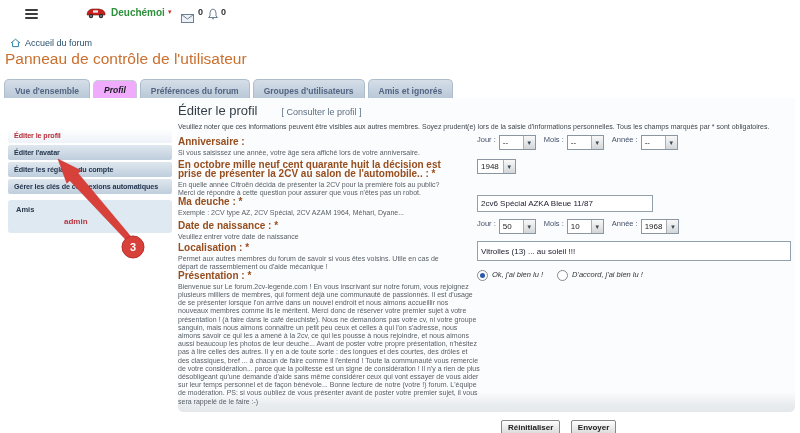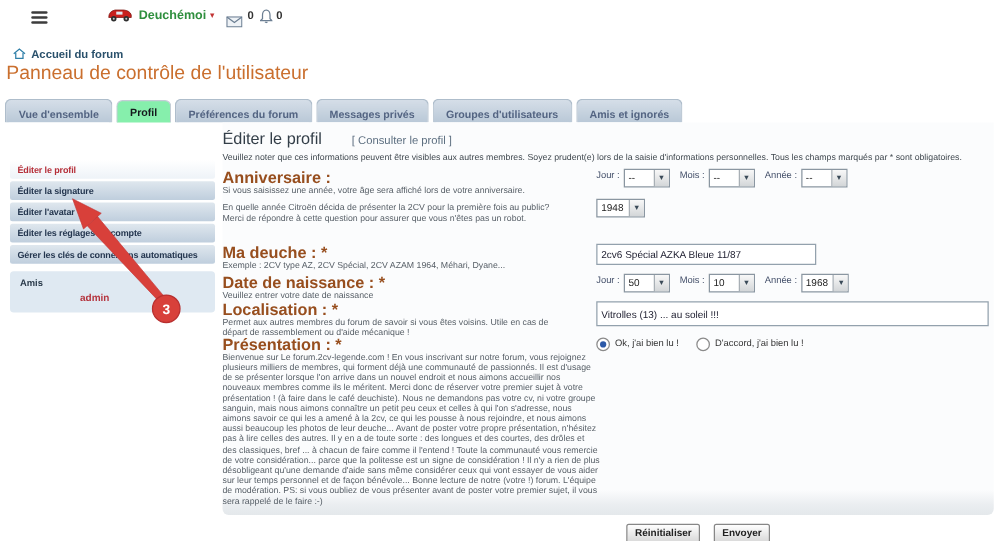--- a/index.html
+++ b/index.html
@@ -15,34 +15,35 @@
   .carwrap{position:absolute;left:85px;top:5px;}
   .uname{position:absolute;left:111px;top:7px;font-size:10px;font-weight:bold;color:#2e8f3d;}
   .ucaret{position:absolute;left:168px;top:8px;font-size:7px;color:#c23434;}
   .mailwrap{position:absolute;left:181px;top:9px;}
   .cnt1{position:absolute;left:198px;top:7px;font-size:9px;font-weight:bold;color:#333;}
   .bellwrap{position:absolute;left:208px;top:6px;}
   .cnt2{position:absolute;left:221px;top:7px;font-size:9px;font-weight:bold;color:#333;}
   
   .crumb{position:absolute;left:10px;top:38px;display:flex;align-items:center;cursor:pointer;}
   .crumb svg{margin-right:4px;}
-  .crumb .txt{font-size:9px;font-weight:bold;color:#29506b;}
+  .crumb .txt{font-size:9px;font-weight:normal;color:#29506b;}
   
   .h1{position:absolute;left:5px;top:50px;font-size:15.5px;color:#ca6f2e;}
   
   .tabs{position:absolute;left:4px;top:81px;height:17px;display:flex;align-items:flex-end;gap:3px;}
   .tab{
     font-size:8.5px;font-weight:bold;color:#536482;
     background:linear-gradient(#d5dee8,#b9c8d7);
     border:1px solid #aebdcb;border-bottom:none;
     border-radius:5px 5px 0 0;padding:6px 10px 2px;white-space:nowrap;cursor:pointer;
   }
   .tab.active{
-    background:#86efac;color:#15191d;border-color:#c4cdd6;
+    background:#f0abfc;color:#15191d;border-color:#c4cdd6;
     padding:4px 10px 3px;
+    font-style:italic;
   }
   
   .sidebar{position:absolute;left:8px;top:128px;width:164px;}
   .sitem{
     height:15px;line-height:15px;margin-bottom:2px;padding-left:6px;
     font-size:7.2px;font-weight:bold;color:#24364f;letter-spacing:-0.1px;
     background:linear-gradient(#dfe7ee,#bfcedd);border-radius:2px;
     white-space:nowrap;overflow:hidden;cursor:pointer;
   }
   .sitem.active{background:linear-gradient(#ffffff,#eef3f8);color:#b52e38;}
@@ -54,32 +55,32 @@
   
   .panel{
     position:absolute;left:178px;top:98px;width:617px;height:314px;
     background:linear-gradient(180deg,#fbfcfd 0px,#fbfcfd 294px,#eaedf0 306px,#e4e8eb 314px);
     border-radius:0 0 5px 5px;
   }
   .p-header{position:absolute;left:0;top:5px;font-size:13px;color:#333e48;}
   .p-header .suffix{font-size:9px;color:#5d6f80;margin-left:24px;}
   .p-note{position:absolute;left:0;top:25px;width:612px;font-size:7px;line-height:8.6px;color:#3f474e;}
   .frow{position:absolute;left:0;width:280px;}
-  .flabel{font-size:13px;line-height:8.8px;font-weight:bold;color:#974e1e;}
+  .flabel{font-size:10px;line-height:8.8px;font-weight:bold;color:#974e1e;}
   .fdesc{font-size:7px;line-height:8.5px;color:#565e66;margin-top:2px;}
   .fdesc.long{width:302px;line-height:8.2px;font-size:7px;}
   .fctrl{position:absolute;left:299px;display:flex;align-items:flex-start;white-space:nowrap;}
   .dlab{font-size:7.5px;color:#44506a;margin-right:3px;}
   .sel{display:inline-flex;align-items:stretch;background:#fff;border:1px solid #8a96a1;height:13px;font-size:8px;color:#222;margin-right:8px;cursor:pointer;}
   .sel .val{padding:2px 4px 0 3px;min-width:16px;}
   .sel .btn{width:11px;background:linear-gradient(#f8f8f8,#d3d6d8);border-left:1px solid #a8afb5;color:#3a4a58;font-size:6px;display:flex;align-items:center;justify-content:center;}
   .tin{border:1px solid #93a1ad;height:13px;font-size:8px;font-family:"Liberation Sans",sans-serif;padding:1px 3px;color:#223;background:#fff;}
   .radio{width:9px;height:9px;border:1px solid #8a8a8a;border-radius:50%;background:#fff;display:inline-block;position:relative;margin-right:4px;flex:none;cursor:pointer;}
   .radio.checked::after{content:"";position:absolute;left:2px;top:2px;right:2px;bottom:2px;background:#2c59a8;border-radius:50%;}
-  .rlab{font-size:7.5px;color:#333;margin-right:14px;}
+  .rlab{font-size:7.5px;color:#333;margin-right:14px;font-style:italic;}
   
   .actions{position:absolute;left:501px;top:416px;}
   .btnc{font-size:8px;font-weight:bold;font-family:"Liberation Sans",sans-serif;color:#222;
     background:linear-gradient(#fefefe,#d7d7d7);border:1px solid #878787;border-radius:2px;
     padding:2px 6px 3px;margin-right:6px;cursor:pointer;}
   
   .overlay{position:absolute;left:0;top:0;width:800px;height:433px;pointer-events:none;z-index:50;}
 </style>
 </head>
 <body>
@@ -125,28 +126,26 @@
   </svg>
   <span class="txt">Accueil du forum</span>
 </div>
 
 <div class="h1">Panneau de contrôle de l'utilisateur</div>
 
 <div class="tabs">
   <span class="tab">Vue d'ensemble</span>
   <span class="tab active">Profil</span>
   <span class="tab">Préférences du forum</span>
-  <span class="tab">Messages privés</span>
   <span class="tab">Groupes d'utilisateurs</span>
   <span class="tab">Amis et ignorés</span>
 </div>
 
 <div class="sidebar">
   <div class="sitem active">Éditer le profil</div>
-  <div class="sitem">Éditer la signature</div>
   <div class="sitem">Éditer l'avatar</div>
   <div class="sitem">Éditer les réglages du compte</div>
   <div class="sitem">Gérer les clés de connexions automatiques</div>
   <div class="friends">
     <div class="ft">Amis</div>
     <div class="fu">admin</div>
   </div>
 </div>
 
 <div class="panel">
@@ -171,20 +170,21 @@
         <span class="btn">▼</span>
       </span>
     <span class="dlab">Année :</span>
     <span class="sel">
         <span class="val">--</span>
         <span class="btn">▼</span>
       </span>
   </div>
 
   <div class="frow" style="top:63px">
+    <div class="flabel">En octobre mille neuf cent quarante huit la décision est prise de présenter la 2CV au salon de l'automobile.. : *</div>
     <div class="fdesc">En quelle année Citroën décida de présenter la 2CV pour la première fois au public? Merci de répondre à cette question pour assurer que vous n'êtes pas un robot.</div>
   </div>
   <div class="fctrl" style="top:61px">
     <span class="sel">
         <span class="val">1948</span>
         <span class="btn">▼</span>
       </span>
   </div>
 
   <div class="frow" style="top:100px">

